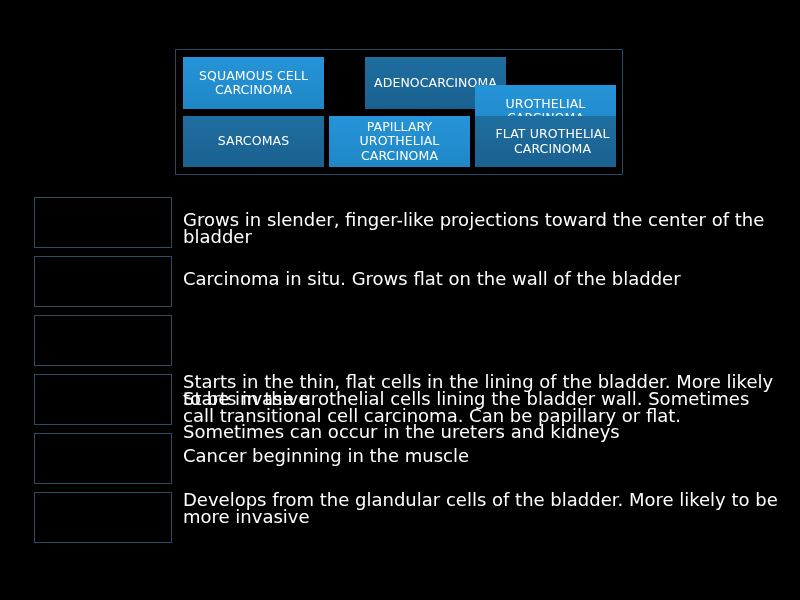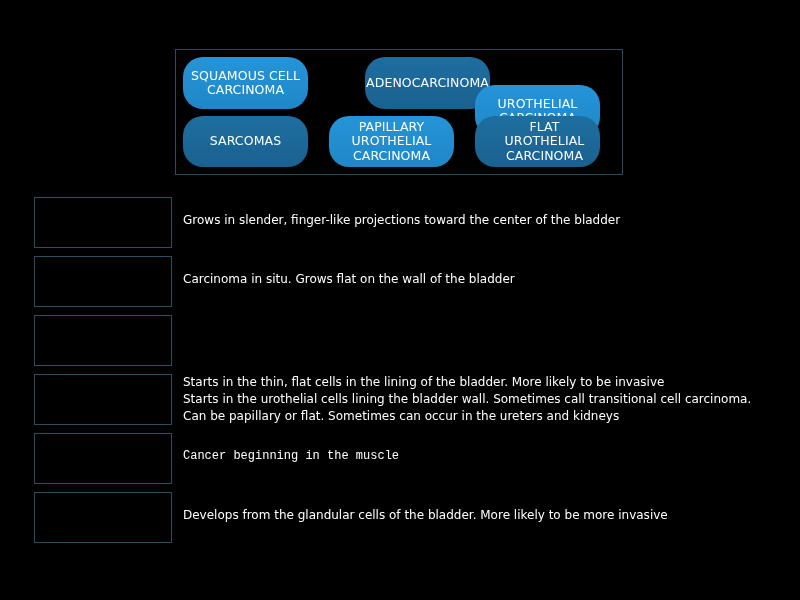--- a/index.html
+++ b/index.html
@@ -5,33 +5,33 @@
     html, body { margin: 0; padding: 0; }
     body {
       width: 800px; height: 600px; background: #000000; position: relative; overflow: hidden;
       font-family: "DejaVu Sans", "Liberation Sans", sans-serif; color: #ffffff;
     }
     .bank {
       position: absolute; left: 175px; top: 49px; width: 448px; height: 126px;
       border: 1px solid #2a4a5e; box-sizing: border-box;
     }
     .tile {
-      position: absolute; width: 125px; box-sizing: border-box;
+      position: absolute; width: 141px; box-sizing: border-box;
       display: flex; align-items: center; justify-content: center; text-align: center;
       font-size: 12.5px; line-height: 14.5px; color: #ffffff; cursor: pointer;
-      padding: 0 6px; letter-spacing: 0.1px; border-radius: 20px;
+      padding: 0 6px; letter-spacing: 0.1px;
     }
     .tile.light { background: linear-gradient(#2594d8, #1f87c7); }
     .tile.dark { background: linear-gradient(#1e6ea0, #1a6190); }
     .drop {
       position: absolute; left: 34px; width: 138px; height: 51px; box-sizing: border-box;
       border: 1px solid #2c4d5f; background: #000;
     }
     .desc {
-      position: absolute; left: 183px; width: 600px; font-size: 12px; line-height: 16.5px;
+      position: absolute; left: 183px; width: 600px; font-size: 18px; line-height: 16.5px;
       color: #ffffff;
     }
   </style>
 </head>
 <body>
 
 <div class="bank"></div>
 
 <div class="tile light" style="left:183px; top:57px; height:52px;">SQUAMOUS CELL CARCINOMA</div>
 <div class="tile dark" style="left:329px; top:57px; height:52px;margin-left:36px;">ADENOCARCINOMA</div>
@@ -46,16 +46,16 @@
 <div class="drop" style="top:256px;"></div>
 <div class="desc" style="top:271px;">Carcinoma in situ. Grows flat on the wall of the bladder</div>
 
 <div class="drop" style="top:315px;"></div>
 <div class="desc" style="top:330px;margin-top:44px;">Starts in the thin, flat cells in the lining of the bladder. More likely to be invasive</div>
 
 <div class="drop" style="top:374px;"></div>
 <div class="desc" style="top:391px; width:580px;">Starts in the urothelial cells lining the bladder wall. Sometimes call transitional cell carcinoma. Can be papillary or flat. Sometimes can occur in the ureters and kidneys</div>
 
 <div class="drop" style="top:433px;"></div>
-<div class="desc" style="top:448px;font-family:Liberation Mono, monospace;">Cancer beginning in the muscle</div>
+<div class="desc" style="top:448px;">Cancer beginning in the muscle</div>
 
 <div class="drop" style="top:492px;"></div>
-<div class="desc" style="top:507px;">Develops from the glandular cells of the bladder. More likely to be more invasive</div>
+<div class="desc" style="top:492px;">Develops from the glandular cells of the bladder. More likely to be more invasive</div>
 
 </body></html>

